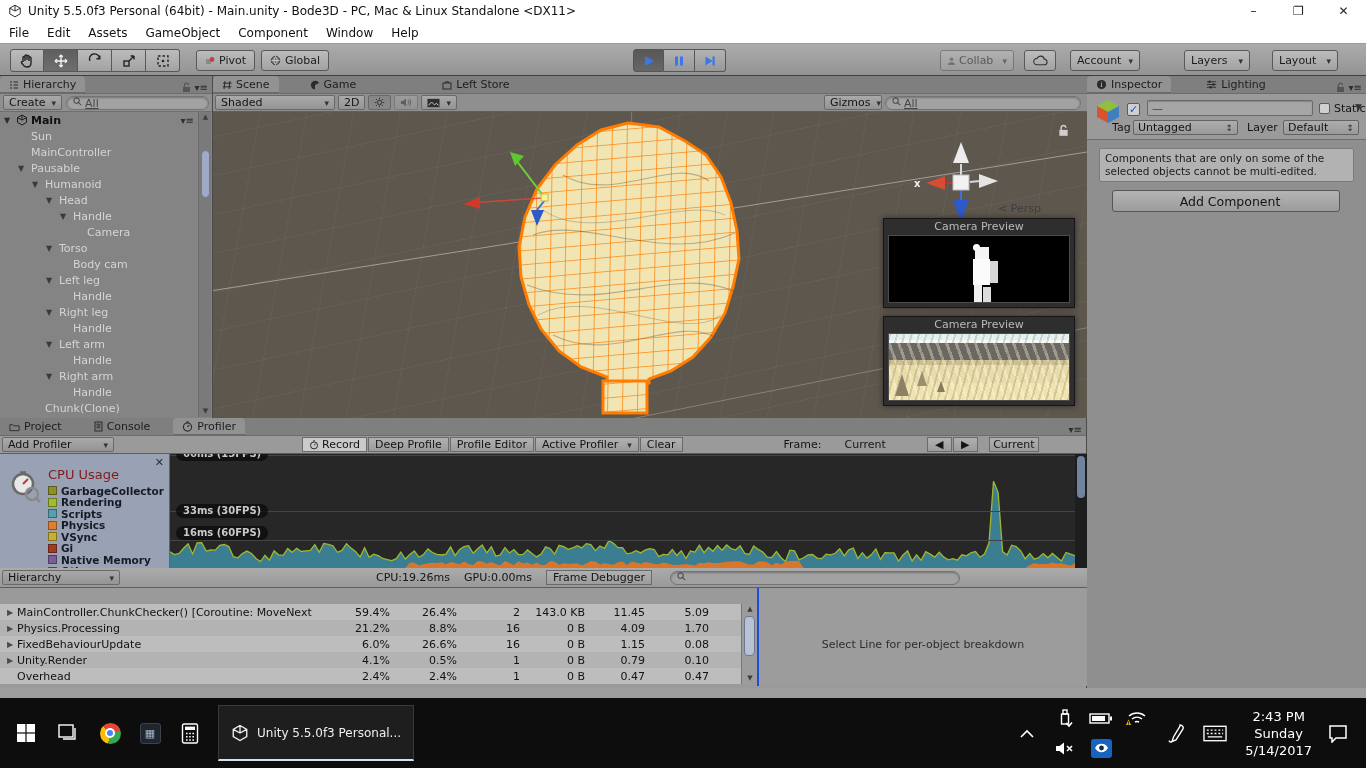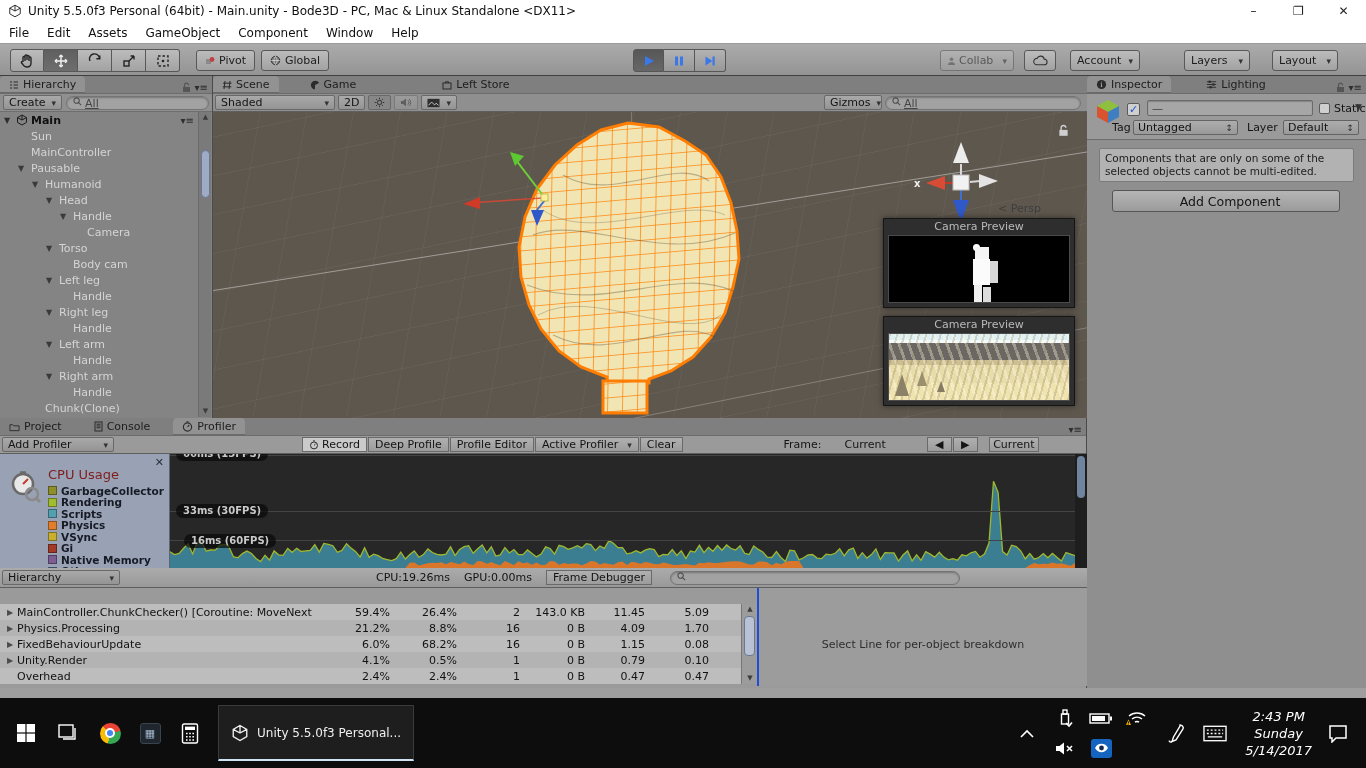--- a/index.html
+++ b/index.html
@@ -612,21 +612,21 @@
         <div class="gridline" style="top:1px;"></div>
         <div class="gridline" style="top:57px;"></div>
         <div class="gridline" style="top:86px;"></div>
         <svg id="graphsvg" width="905" height="114" viewBox="0 0 905 114">
             <polygon points="0,114 0.0,97.8 4.5,100.6 9.1,99.4 13.6,94.2 18.1,89.9 22.6,99.9 27.1,88.8 31.7,88.6 36.2,97.1 40.7,96.0 45.3,96.2 49.8,91.4 54.3,90.5 58.8,92.6 63.4,102.7 67.9,103.8 72.4,99.6 76.9,97.1 81.5,99.5 86.0,104.5 90.5,107.6 95.0,101.2 99.5,106.1 104.1,96.9 108.6,100.8 113.1,101.4 117.7,94.4 122.2,98.3 126.7,94.3 131.2,97.5 135.8,96.9 140.3,96.4 144.8,90.6 149.3,98.1 153.8,89.4 158.4,90.4 162.9,91.7 167.4,98.3 171.9,96.4 176.5,89.7 181.0,94.1 185.5,97.4 190.1,103.0 194.6,93.7 199.1,103.3 203.6,100.1 208.2,101.7 212.7,104.5 217.2,105.6 221.7,106.6 226.3,104.7 230.8,98.2 235.3,105.0 239.8,100.6 244.3,96.9 248.9,103.2 253.4,100.6 257.9,94.9 262.4,98.5 267.0,100.4 271.5,101.0 276.0,100.2 280.6,92.9 285.1,101.6 289.6,95.4 294.1,92.7 298.6,91.7 303.2,99.3 307.7,94.7 312.2,91.0 316.8,98.8 321.3,92.8 325.8,102.1 330.3,100.9 334.9,93.5 339.4,98.9 343.9,95.6 348.4,100.5 352.9,100.7 357.5,95.9 362.0,99.6 366.5,102.9 371.1,100.0 375.6,92.8 380.1,94.5 384.6,100.1 389.1,91.3 393.7,92.7 398.2,95.3 402.7,93.8 407.3,91.7 411.8,93.9 416.3,89.6 420.8,90.6 425.4,96.6 429.9,92.0 434.4,94.3 438.9,86.7 443.4,89.2 448.0,93.7 452.5,93.6 457.0,99.8 461.6,98.9 466.1,96.7 470.6,98.9 475.1,96.1 479.6,94.7 484.2,95.5 488.7,102.7 493.2,100.4 497.8,100.8 502.3,95.6 506.8,101.4 511.3,96.9 515.9,104.5 520.4,97.0 524.9,98.1 529.4,91.3 534.0,98.7 538.5,93.4 543.0,97.2 547.5,91.6 552.0,96.2 556.6,91.0 561.1,94.5 565.6,95.9 570.1,91.8 574.7,99.3 579.2,100.5 583.7,92.0 588.3,95.4 592.8,98.0 597.3,103.1 601.8,103.5 606.4,97.5 610.9,103.5 615.4,107.5 619.9,96.2 624.5,96.8 629.0,105.9 633.5,103.8 638.0,100.9 642.5,100.5 647.1,104.1 651.6,104.6 656.1,100.1 660.6,100.8 665.2,99.3 669.7,94.8 674.2,101.8 678.8,95.8 683.3,94.0 687.8,104.4 692.3,98.7 696.9,104.1 701.4,100.6 705.9,94.9 710.4,105.4 715.0,98.6 719.5,98.9 724.0,98.9 728.5,107.1 733.0,101.0 737.6,96.9 742.1,106.9 746.6,100.8 751.1,106.4 755.7,97.6 760.2,100.1 764.7,103.1 769.3,98.2 773.8,103.1 778.3,105.8 782.8,104.7 787.4,106.2 791.9,100.8 796.4,101.8 800.9,98.8 805.5,97.4 810.0,103.2 814.5,100.1 819.0,89.1 823.5,27.2 828.1,38.5 832.6,97.6 837.1,100.9 841.6,91.2 846.2,92.5 850.7,96.8 855.2,104.8 859.8,99.5 864.3,105.2 868.8,103.5 873.3,99.6 877.9,103.8 882.4,99.4 886.9,103.2 891.4,107.1 896.0,98.5 900.5,100.1 905.0,101.7 905,114" fill="#3c7e91"></polygon>
             <polyline points="0.0,97.8 4.5,100.6 9.1,99.4 13.6,94.2 18.1,89.9 22.6,99.9 27.1,88.8 31.7,88.6 36.2,97.1 40.7,96.0 45.3,96.2 49.8,91.4 54.3,90.5 58.8,92.6 63.4,102.7 67.9,103.8 72.4,99.6 76.9,97.1 81.5,99.5 86.0,104.5 90.5,107.6 95.0,101.2 99.5,106.1 104.1,96.9 108.6,100.8 113.1,101.4 117.7,94.4 122.2,98.3 126.7,94.3 131.2,97.5 135.8,96.9 140.3,96.4 144.8,90.6 149.3,98.1 153.8,89.4 158.4,90.4 162.9,91.7 167.4,98.3 171.9,96.4 176.5,89.7 181.0,94.1 185.5,97.4 190.1,103.0 194.6,93.7 199.1,103.3 203.6,100.1 208.2,101.7 212.7,104.5 217.2,105.6 221.7,106.6 226.3,104.7 230.8,98.2 235.3,105.0 239.8,100.6 244.3,96.9 248.9,103.2 253.4,100.6 257.9,94.9 262.4,98.5 267.0,100.4 271.5,101.0 276.0,100.2 280.6,92.9 285.1,101.6 289.6,95.4 294.1,92.7 298.6,91.7 303.2,99.3 307.7,94.7 312.2,91.0 316.8,98.8 321.3,92.8 325.8,102.1 330.3,100.9 334.9,93.5 339.4,98.9 343.9,95.6 348.4,100.5 352.9,100.7 357.5,95.9 362.0,99.6 366.5,102.9 371.1,100.0 375.6,92.8 380.1,94.5 384.6,100.1 389.1,91.3 393.7,92.7 398.2,95.3 402.7,93.8 407.3,91.7 411.8,93.9 416.3,89.6 420.8,90.6 425.4,96.6 429.9,92.0 434.4,94.3 438.9,86.7 443.4,89.2 448.0,93.7 452.5,93.6 457.0,99.8 461.6,98.9 466.1,96.7 470.6,98.9 475.1,96.1 479.6,94.7 484.2,95.5 488.7,102.7 493.2,100.4 497.8,100.8 502.3,95.6 506.8,101.4 511.3,96.9 515.9,104.5 520.4,97.0 524.9,98.1 529.4,91.3 534.0,98.7 538.5,93.4 543.0,97.2 547.5,91.6 552.0,96.2 556.6,91.0 561.1,94.5 565.6,95.9 570.1,91.8 574.7,99.3 579.2,100.5 583.7,92.0 588.3,95.4 592.8,98.0 597.3,103.1 601.8,103.5 606.4,97.5 610.9,103.5 615.4,107.5 619.9,96.2 624.5,96.8 629.0,105.9 633.5,103.8 638.0,100.9 642.5,100.5 647.1,104.1 651.6,104.6 656.1,100.1 660.6,100.8 665.2,99.3 669.7,94.8 674.2,101.8 678.8,95.8 683.3,94.0 687.8,104.4 692.3,98.7 696.9,104.1 701.4,100.6 705.9,94.9 710.4,105.4 715.0,98.6 719.5,98.9 724.0,98.9 728.5,107.1 733.0,101.0 737.6,96.9 742.1,106.9 746.6,100.8 751.1,106.4 755.7,97.6 760.2,100.1 764.7,103.1 769.3,98.2 773.8,103.1 778.3,105.8 782.8,104.7 787.4,106.2 791.9,100.8 796.4,101.8 800.9,98.8 805.5,97.4 810.0,103.2 814.5,100.1 819.0,89.1 823.5,27.2 828.1,38.5 832.6,97.6 837.1,100.9 841.6,91.2 846.2,92.5 850.7,96.8 855.2,104.8 859.8,99.5 864.3,105.2 868.8,103.5 873.3,99.6 877.9,103.8 882.4,99.4 886.9,103.2 891.4,107.1 896.0,98.5 900.5,100.1 905.0,101.7" fill="none" stroke="#9fb82e" stroke-width="1.3"></polyline>
             <polygon points="0,114 0.0,114.0 4.5,114.0 9.1,114.0 13.6,114.0 18.1,114.0 22.6,114.0 27.1,114.0 31.7,114.0 36.2,114.0 40.7,114.0 45.3,114.0 49.8,114.0 54.3,114.0 58.8,114.0 63.4,114.0 67.9,114.0 72.4,114.0 76.9,114.0 81.5,114.0 86.0,114.0 90.5,114.0 95.0,114.0 99.5,114.0 104.1,114.0 108.6,114.0 113.1,114.0 117.7,114.0 122.2,114.0 126.7,114.0 131.2,114.0 135.8,114.0 140.3,114.0 144.8,114.0 149.3,114.0 153.8,114.0 158.4,114.0 162.9,114.0 167.4,114.0 171.9,114.0 176.5,114.0 181.0,114.0 185.5,114.0 190.1,114.0 194.6,114.0 199.1,114.0 203.6,114.0 208.2,114.0 212.7,114.0 217.2,114.0 221.7,114.0 226.3,114.0 230.8,114.0 235.3,114.0 239.8,108.8 244.3,108.6 248.9,111.4 253.4,110.3 257.9,109.3 262.4,108.8 267.0,109.1 271.5,108.2 276.0,110.3 280.6,108.0 285.1,109.0 289.6,110.3 294.1,107.4 298.6,110.1 303.2,111.1 307.7,107.1 312.2,107.5 316.8,109.8 321.3,108.0 325.8,110.0 330.3,111.3 334.9,107.0 339.4,109.0 343.9,110.9 348.4,107.3 352.9,109.3 357.5,108.5 362.0,110.8 366.5,108.5 371.1,110.9 375.6,110.8 380.1,107.0 384.6,107.4 389.1,110.7 393.7,109.1 398.2,110.1 402.7,109.4 407.3,109.6 411.8,111.3 416.3,109.4 420.8,107.1 425.4,107.5 429.9,110.5 434.4,108.9 438.9,110.0 443.4,110.8 448.0,108.2 452.5,107.6 457.0,110.9 461.6,107.7 466.1,108.4 470.6,109.7 475.1,108.1 479.6,108.8 484.2,109.9 488.7,110.3 493.2,108.4 497.8,109.6 502.3,110.7 506.8,110.9 511.3,110.5 515.9,110.0 520.4,110.8 524.9,111.5 529.4,108.7 534.0,109.2 538.5,108.2 543.0,108.9 547.5,109.0 552.0,108.6 556.6,107.7 561.1,107.5 565.6,107.3 570.1,107.5 574.7,109.1 579.2,110.4 583.7,110.4 588.3,107.4 592.8,107.5 597.3,108.3 601.8,111.3 606.4,108.7 610.9,110.4 615.4,108.1 619.9,107.1 624.5,107.1 629.0,107.1 633.5,114.0 638.0,114.0 642.5,114.0 647.1,114.0 651.6,114.0 656.1,114.0 660.6,114.0 665.2,114.0 669.7,114.0 674.2,114.0 678.8,114.0 683.3,114.0 687.8,114.0 692.3,114.0 696.9,114.0 701.4,114.0 705.9,114.0 710.4,114.0 715.0,114.0 719.5,114.0 724.0,114.0 728.5,114.0 733.0,114.0 737.6,114.0 742.1,114.0 746.6,114.0 751.1,114.0 755.7,114.0 760.2,114.0 764.7,114.0 769.3,114.0 773.8,114.0 778.3,114.0 782.8,114.0 787.4,114.0 791.9,114.0 796.4,114.0 800.9,114.0 805.5,114.0 810.0,114.0 814.5,114.0 819.0,114.0 823.5,114.0 828.1,114.0 832.6,114.0 837.1,114.0 841.6,114.0 846.2,114.0 850.7,114.0 855.2,114.0 859.8,110.9 864.3,109.0 868.8,110.3 873.3,109.7 877.9,110.0 882.4,108.5 886.9,109.8 891.4,109.3 896.0,110.6 900.5,111.8 905.0,109.0 905,114" fill="#d9762a"></polygon>
           </svg>
         <span class="mslabel" style="top:-7px;">66ms (15FPS)</span>
         <span class="mslabel" style="top:50px;">33ms (30FPS)</span>
-        <span class="mslabel" style="top:80px;margin-left:8px;">16ms (60FPS)</span>
+        <span class="mslabel" style="top:72px;">16ms (60FPS)</span>
       </div>
       <div id="legendPanel">
         <span class="close">✕</span>
         <svg class="abs" style="left:8px;top:16px;" width="34" height="34" viewBox="0 0 34 34">
           <circle cx="15" cy="14" r="10" fill="#e8e8e8" stroke="#6a6a6a" stroke-width="2.5"></circle>
           <path d="M15 14 20 9" stroke="#c0392b" stroke-width="2"></path>
           <path d="M12 2.5h6" stroke="#6a6a6a" stroke-width="2.5"></path>
           <circle cx="24" cy="24" r="6" fill="none" stroke="#8a8a8a" stroke-width="2.5"></circle>
           <path d="M28 28 32 32" stroke="#8a8a8a" stroke-width="3"></path>
         </svg>
@@ -713,21 +713,21 @@
           <span class="tcell" style="width: 65px;">0 B</span>
           <span class="tcell" style="width: 60px;">4.09</span>
           <span class="tcell" style="width: 64px;">1.70</span>
         </div>
         <div class="trow">
           <span class="tcell left" style="width: 330px;">
             <span class="tri">▶</span>
             <span>FixedBehaviourUpdate</span>
           </span>
           <span class="tcell" style="width: 65px;">6.0%</span>
-          <span class="tcell" style="width: 67px;">68.2%</span>
+          <span class="tcell" style="width: 67px;">26.6%</span>
           <span class="tcell" style="width: 63px;">16</span>
           <span class="tcell" style="width: 65px;">0 B</span>
           <span class="tcell" style="width: 60px;">1.15</span>
           <span class="tcell" style="width: 64px;">0.08</span>
         </div>
         <div class="trow">
           <span class="tcell left" style="width: 330px;">
             <span class="tri">▶</span>
             <span>Unity.Render</span>
           </span>
@@ -794,21 +794,21 @@
           <path d="M5 10.5h1.6M8.2 10.5h1.6M11.4 10.5h1.6M5 13.8h1.6M8.2 13.8h1.6M11.4 13.8h1.6M5 17h1.6M8.2 17h1.6M11.4 17h1.6" stroke="#fff" stroke-width="1.6"></path>
         </svg>
     </span>
     <div id="unityTask">
       <svg width="18" height="18" viewBox="0 0 24 24">
           <path d="M12 2 21 7.2 21 16.8 12 22 3 16.8 3 7.2Z M12 2 12 12 M21 7.2 12 12 M3 7.2 12 12" stroke="#efefef" stroke-width="1.8" fill="none"></path>
         </svg>
       <span>Unity 5.5.0f3 Personal...</span>
     </div>
 
-    <div style="margin-left:auto;display:flex;align-items:center;font-style:italic;">
+    <div style="margin-left:auto;display:flex;align-items:center;">
       <span class="tb-icon">
         <svg width="14" height="9" viewBox="0 0 14 9">
             <path d="M1 8 7 2l6 6" stroke="#fff" stroke-width="1.6" fill="none"></path>
           </svg>
       </span>
       <div style="display:flex;flex-direction:column;gap:6px;margin-left:14px;">
         <div class="trayrow">
           <span class="tb-icon">
             <svg width="16" height="20" viewBox="0 0 16 20">
                 <rect x="4.5" y="6" width="7" height="10" fill="none" stroke="#fff" stroke-width="1.4"></rect>

